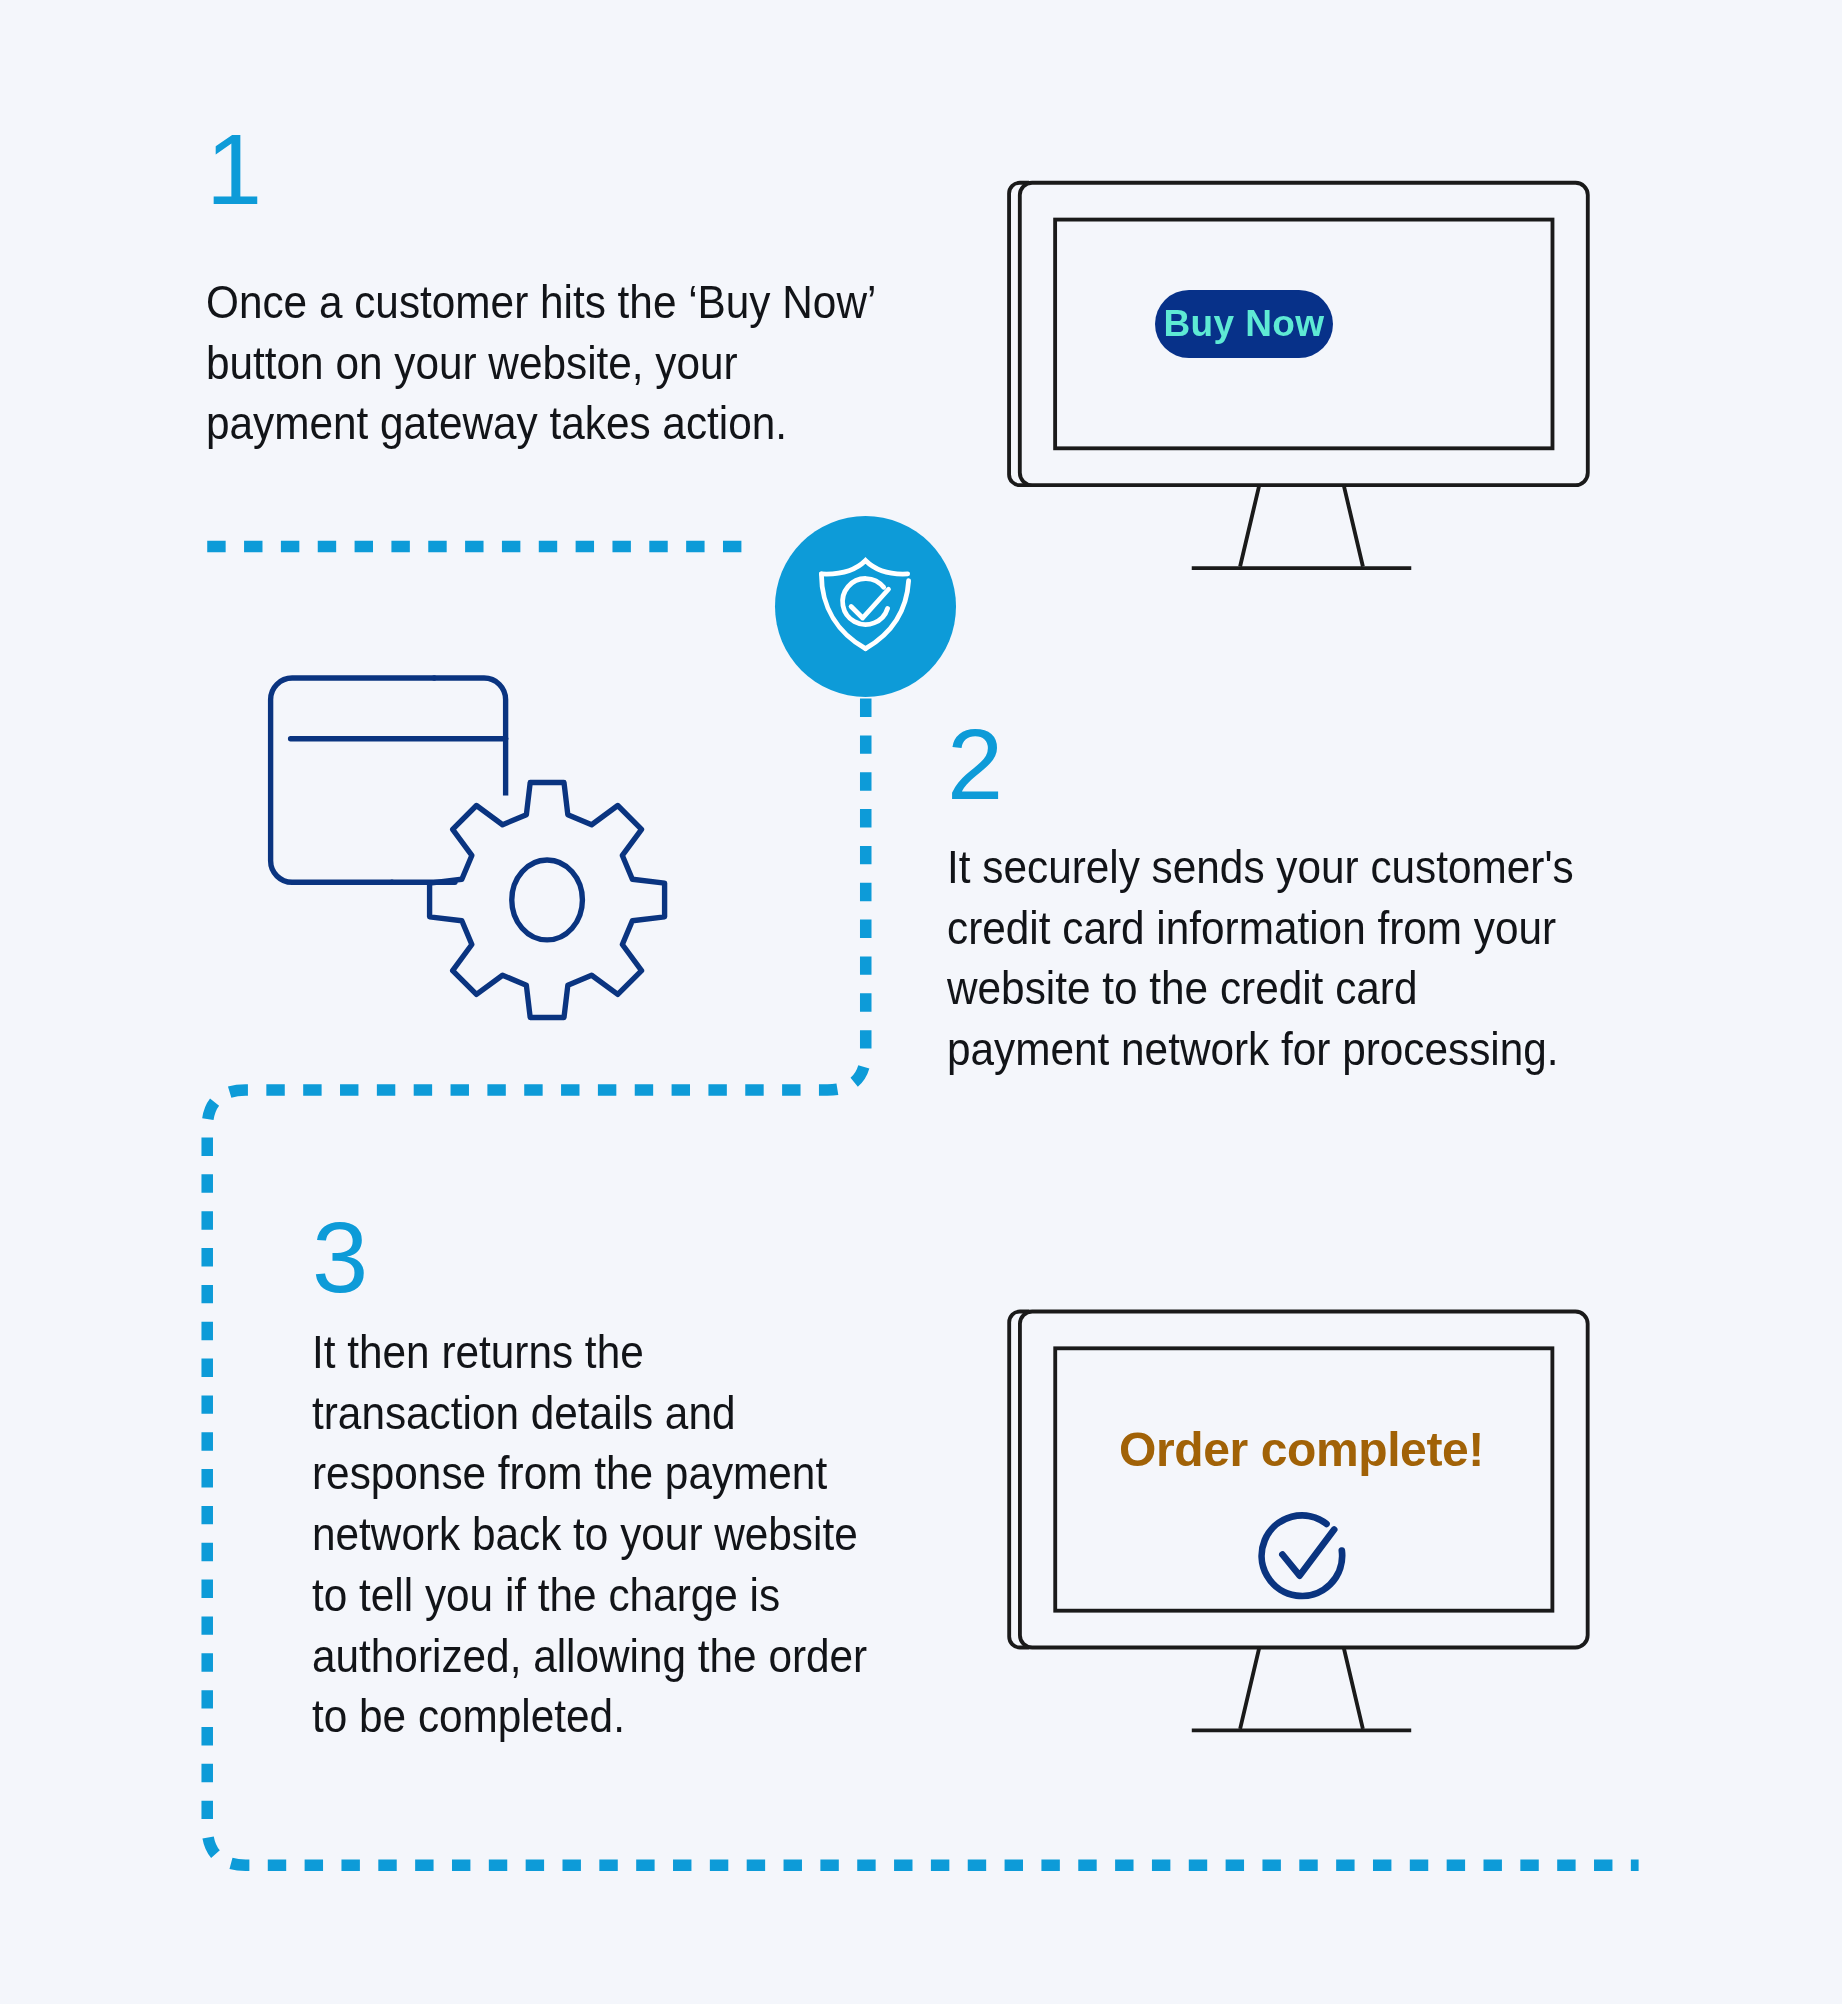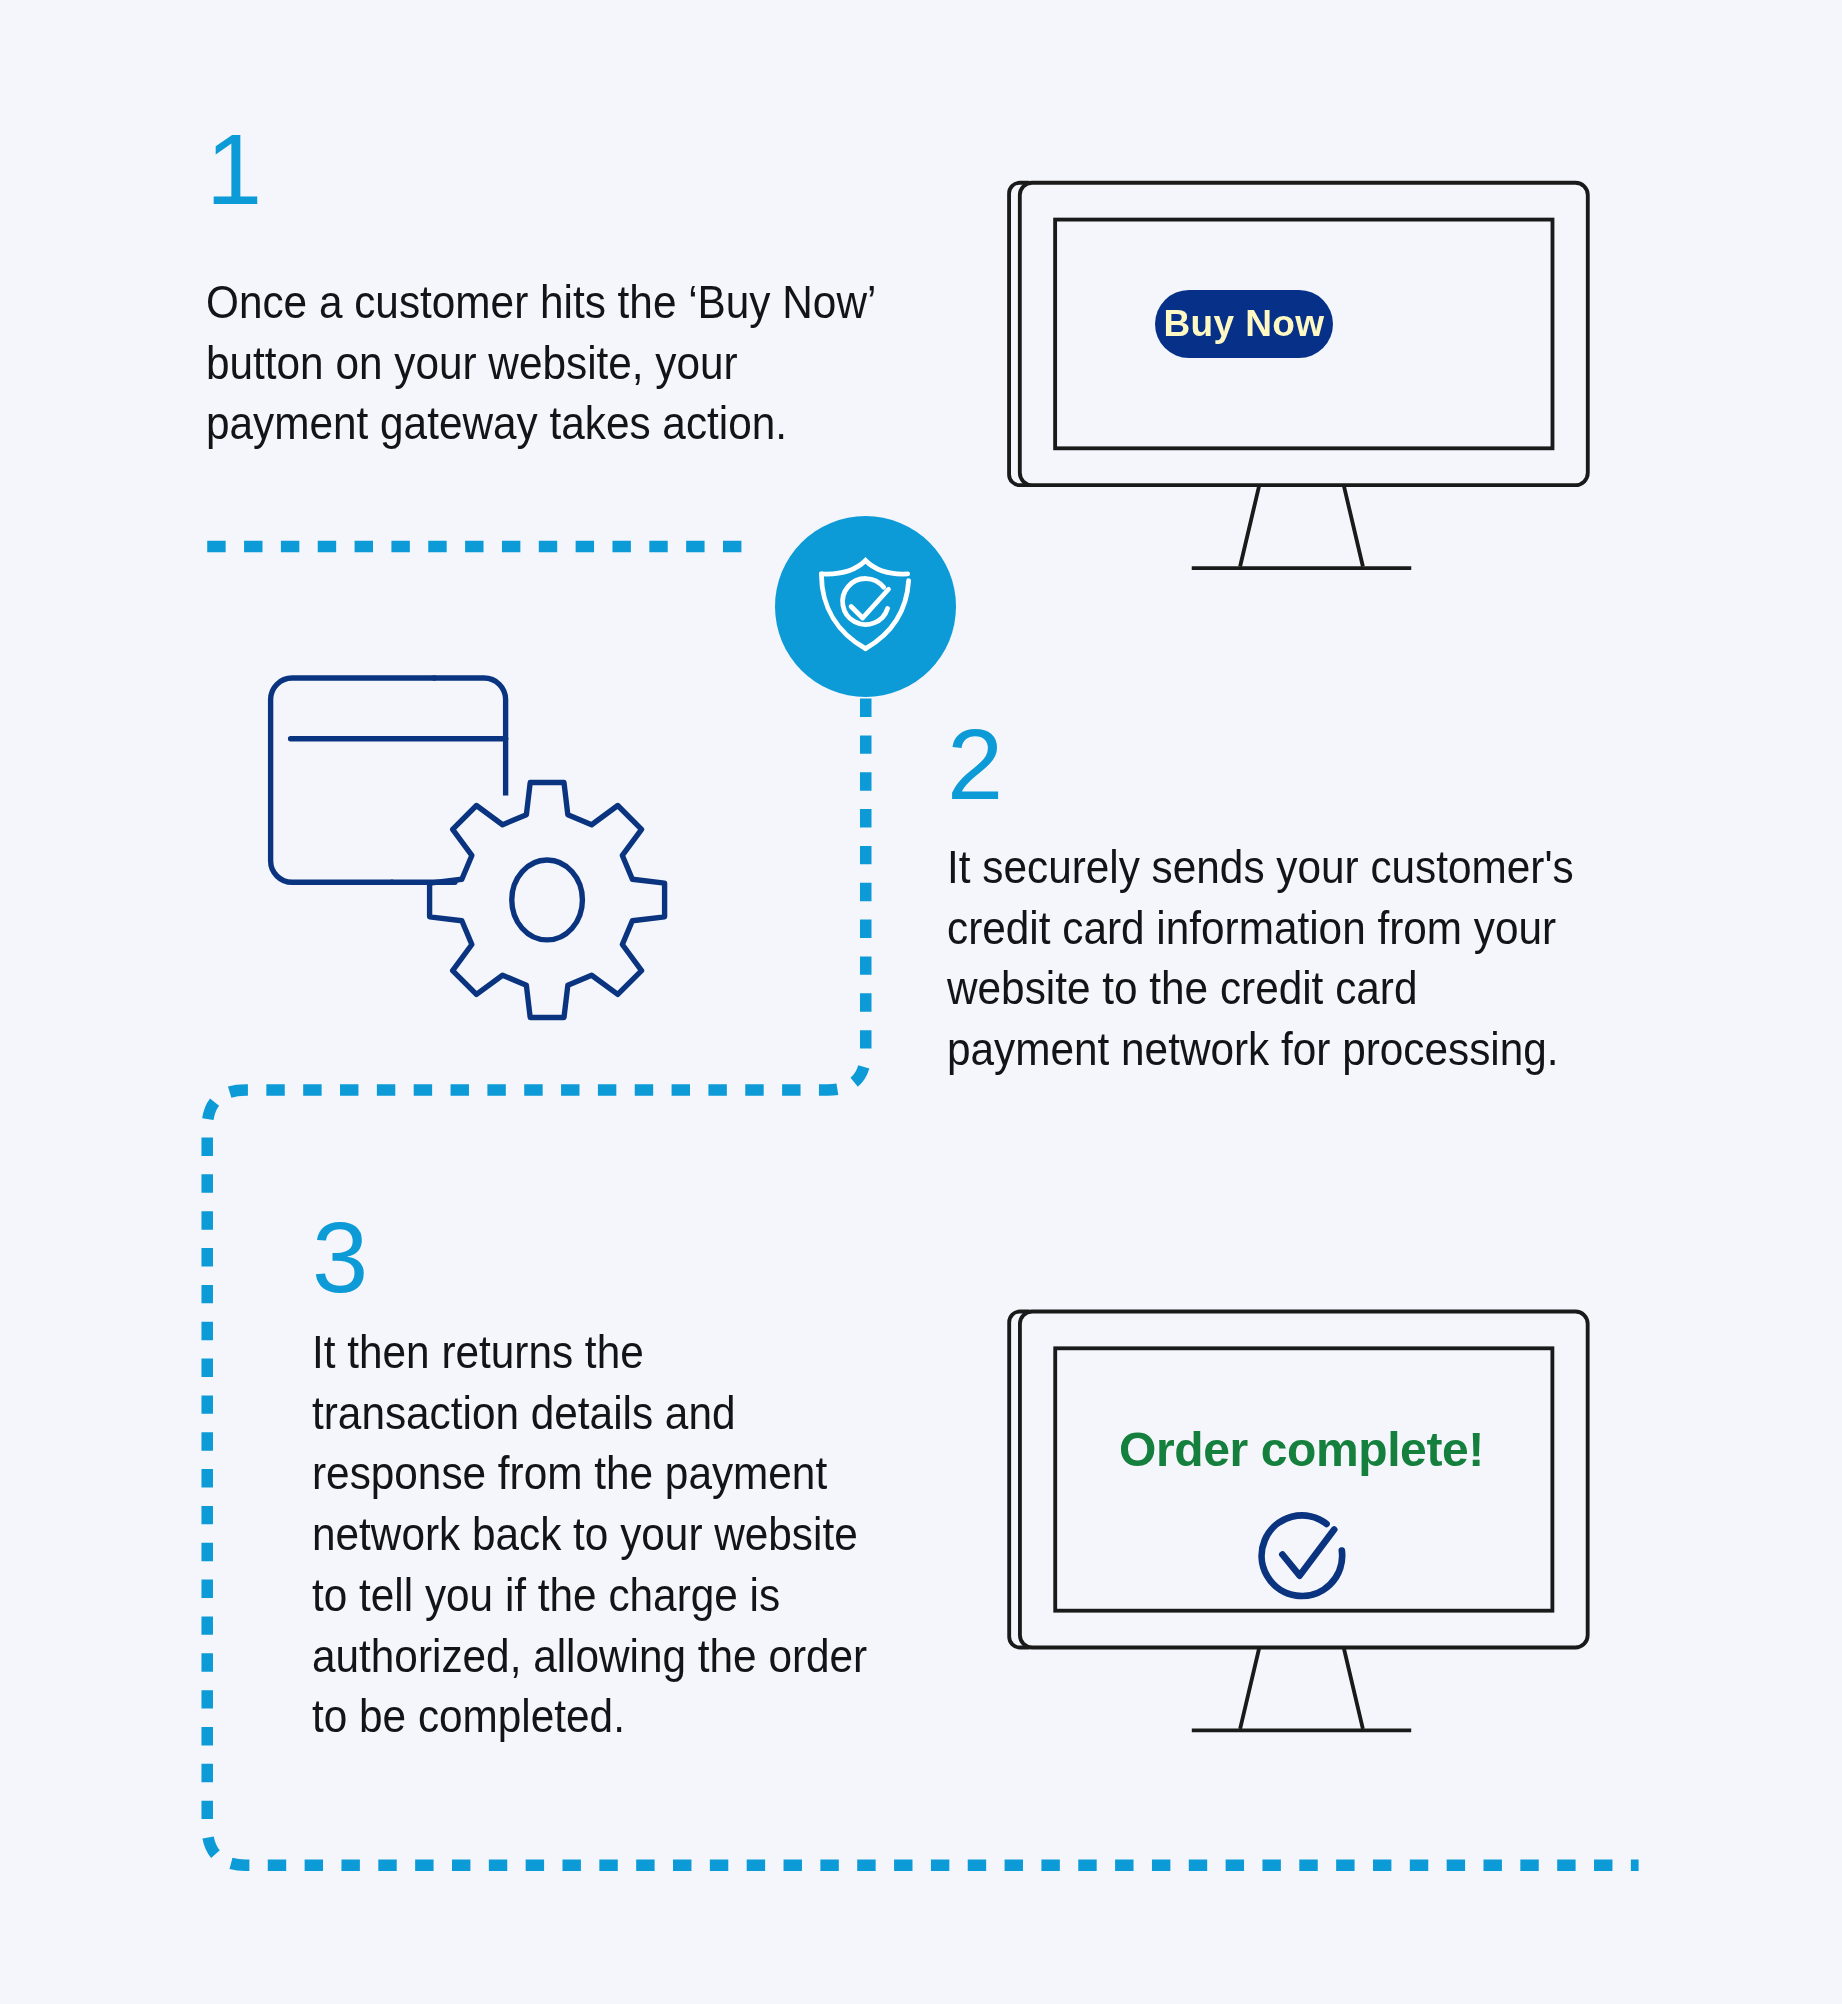--- a/index.html
+++ b/index.html
@@ -54,38 +54,38 @@
 
   
   .monitor {
     position: absolute;
   }
   .monitor svg { display: block; }
 
   .buy-now-btn {
     position: absolute;
     background: #073189;
-    color: #fef9c3;
+    color: #5eead4;
     border-radius: 767px;
     display: flex;
     align-items: center;
     justify-content: center;
     font-weight: 700;
     letter-spacing: 0.4px;
     border: none;
     padding: 0;
   }
 
   .order-complete-title {
     position: absolute;
     width: 100%;
     text-align: center;
     font-size: 48px;
     font-weight: 700;
-    color: #15803d;
+    color: #a16207;
     letter-spacing: -0.4px;
   }
 
   
   .shield-badge {
     position: absolute;
     width: 181px;
     height: 181px;
     border-radius: 50%;
     background: #0d9bd8;

